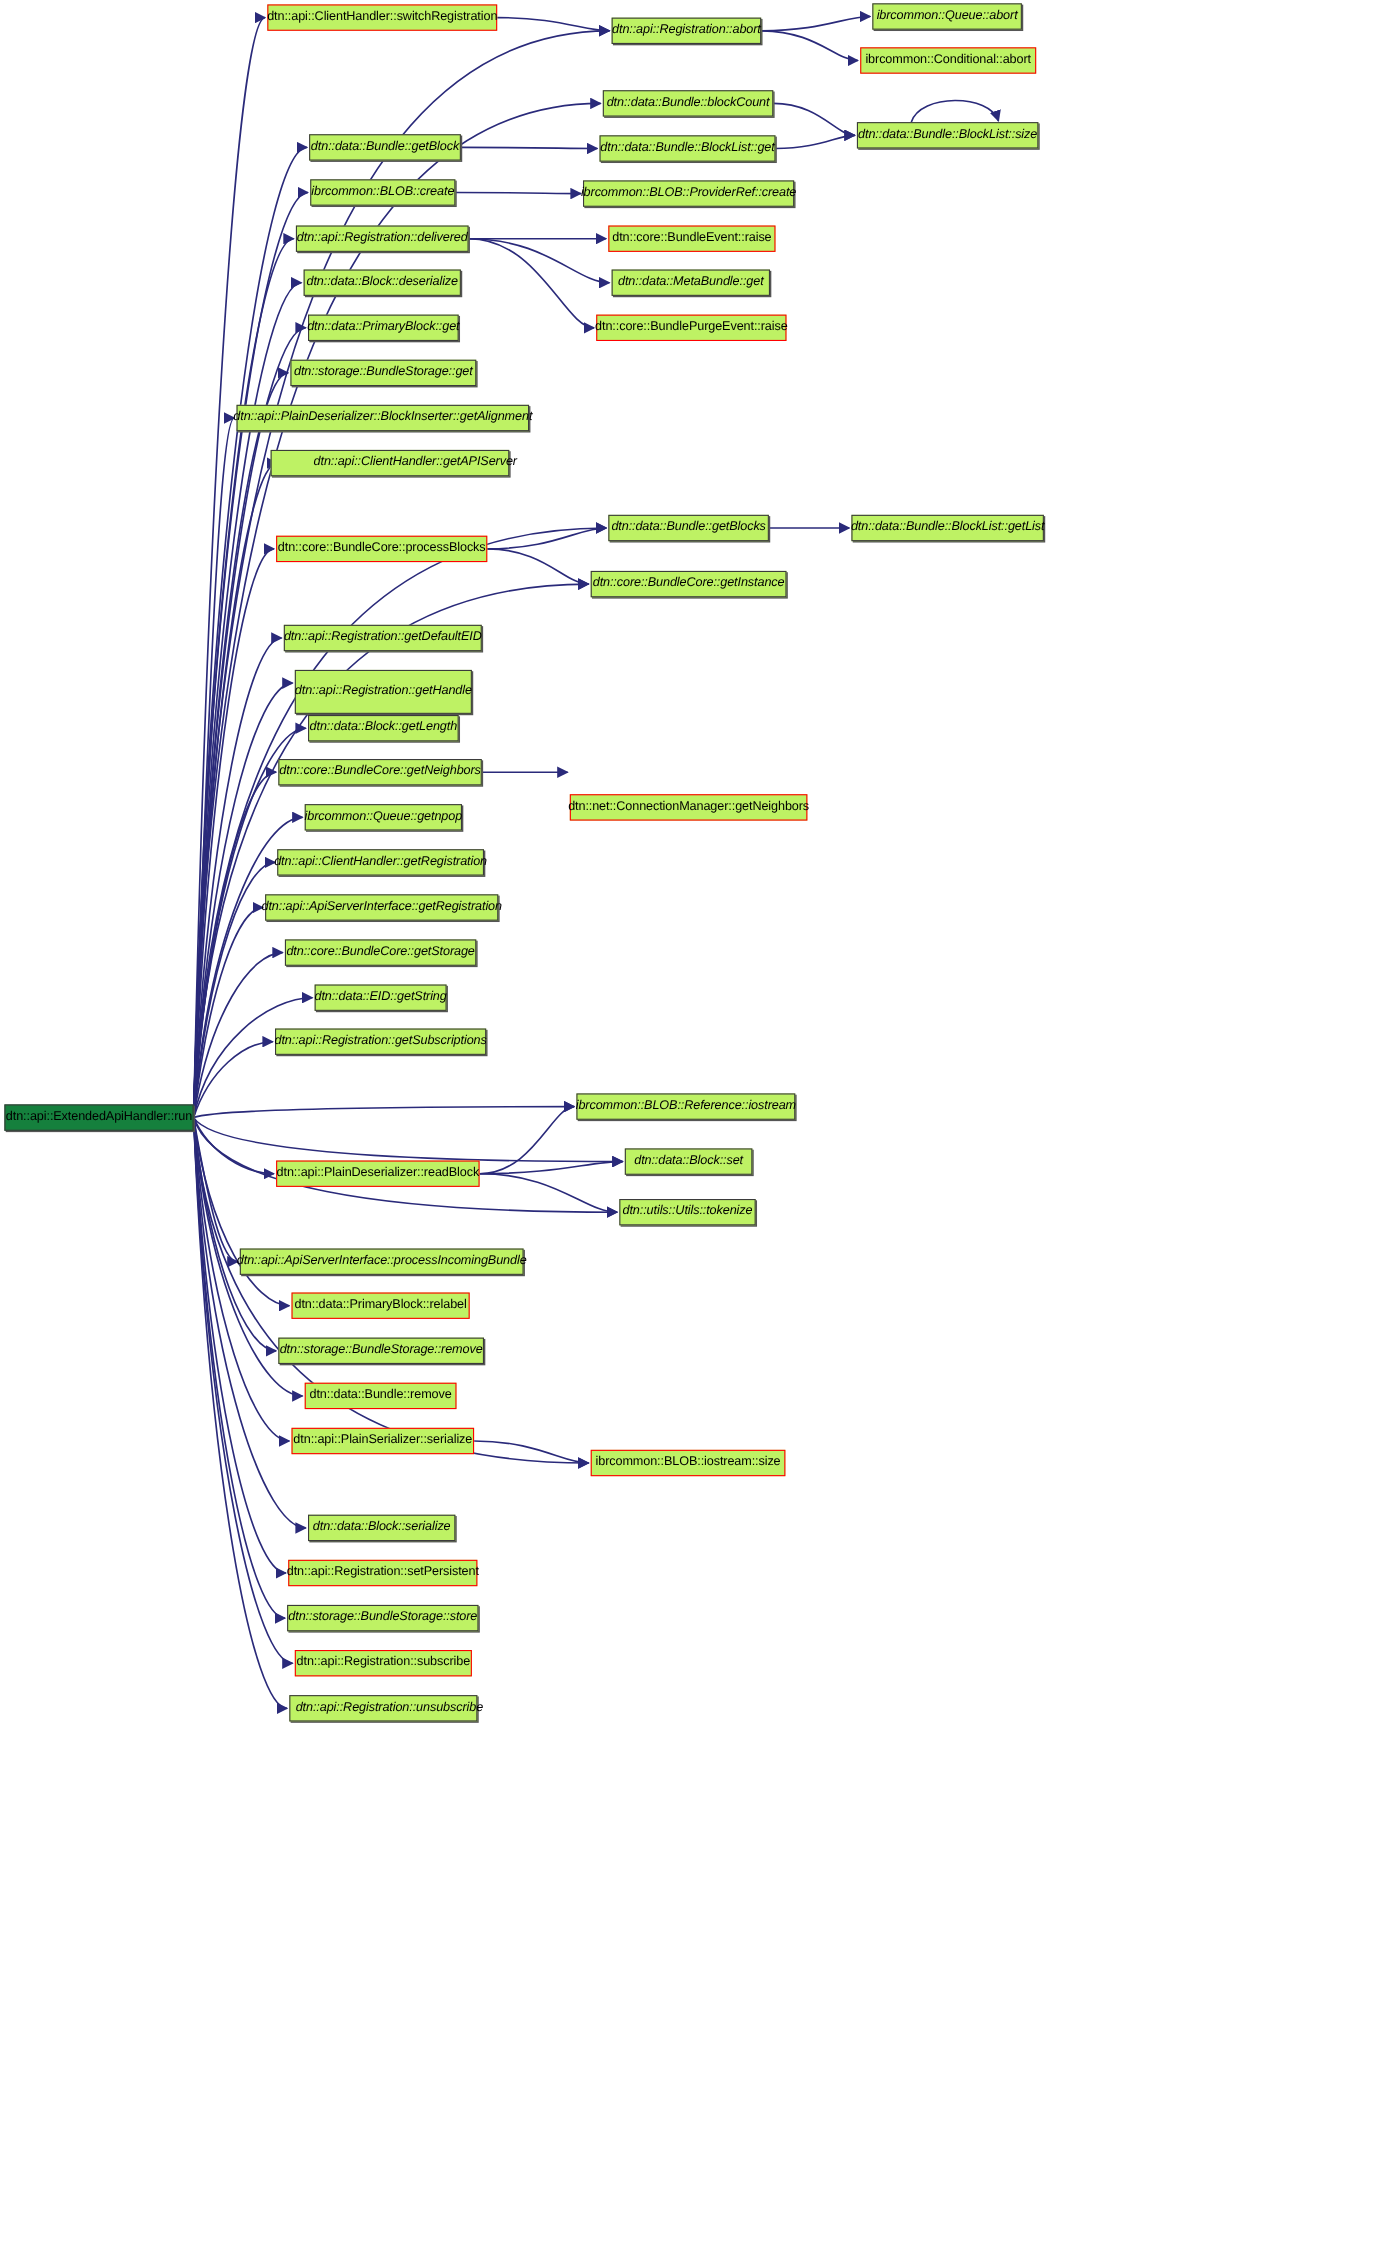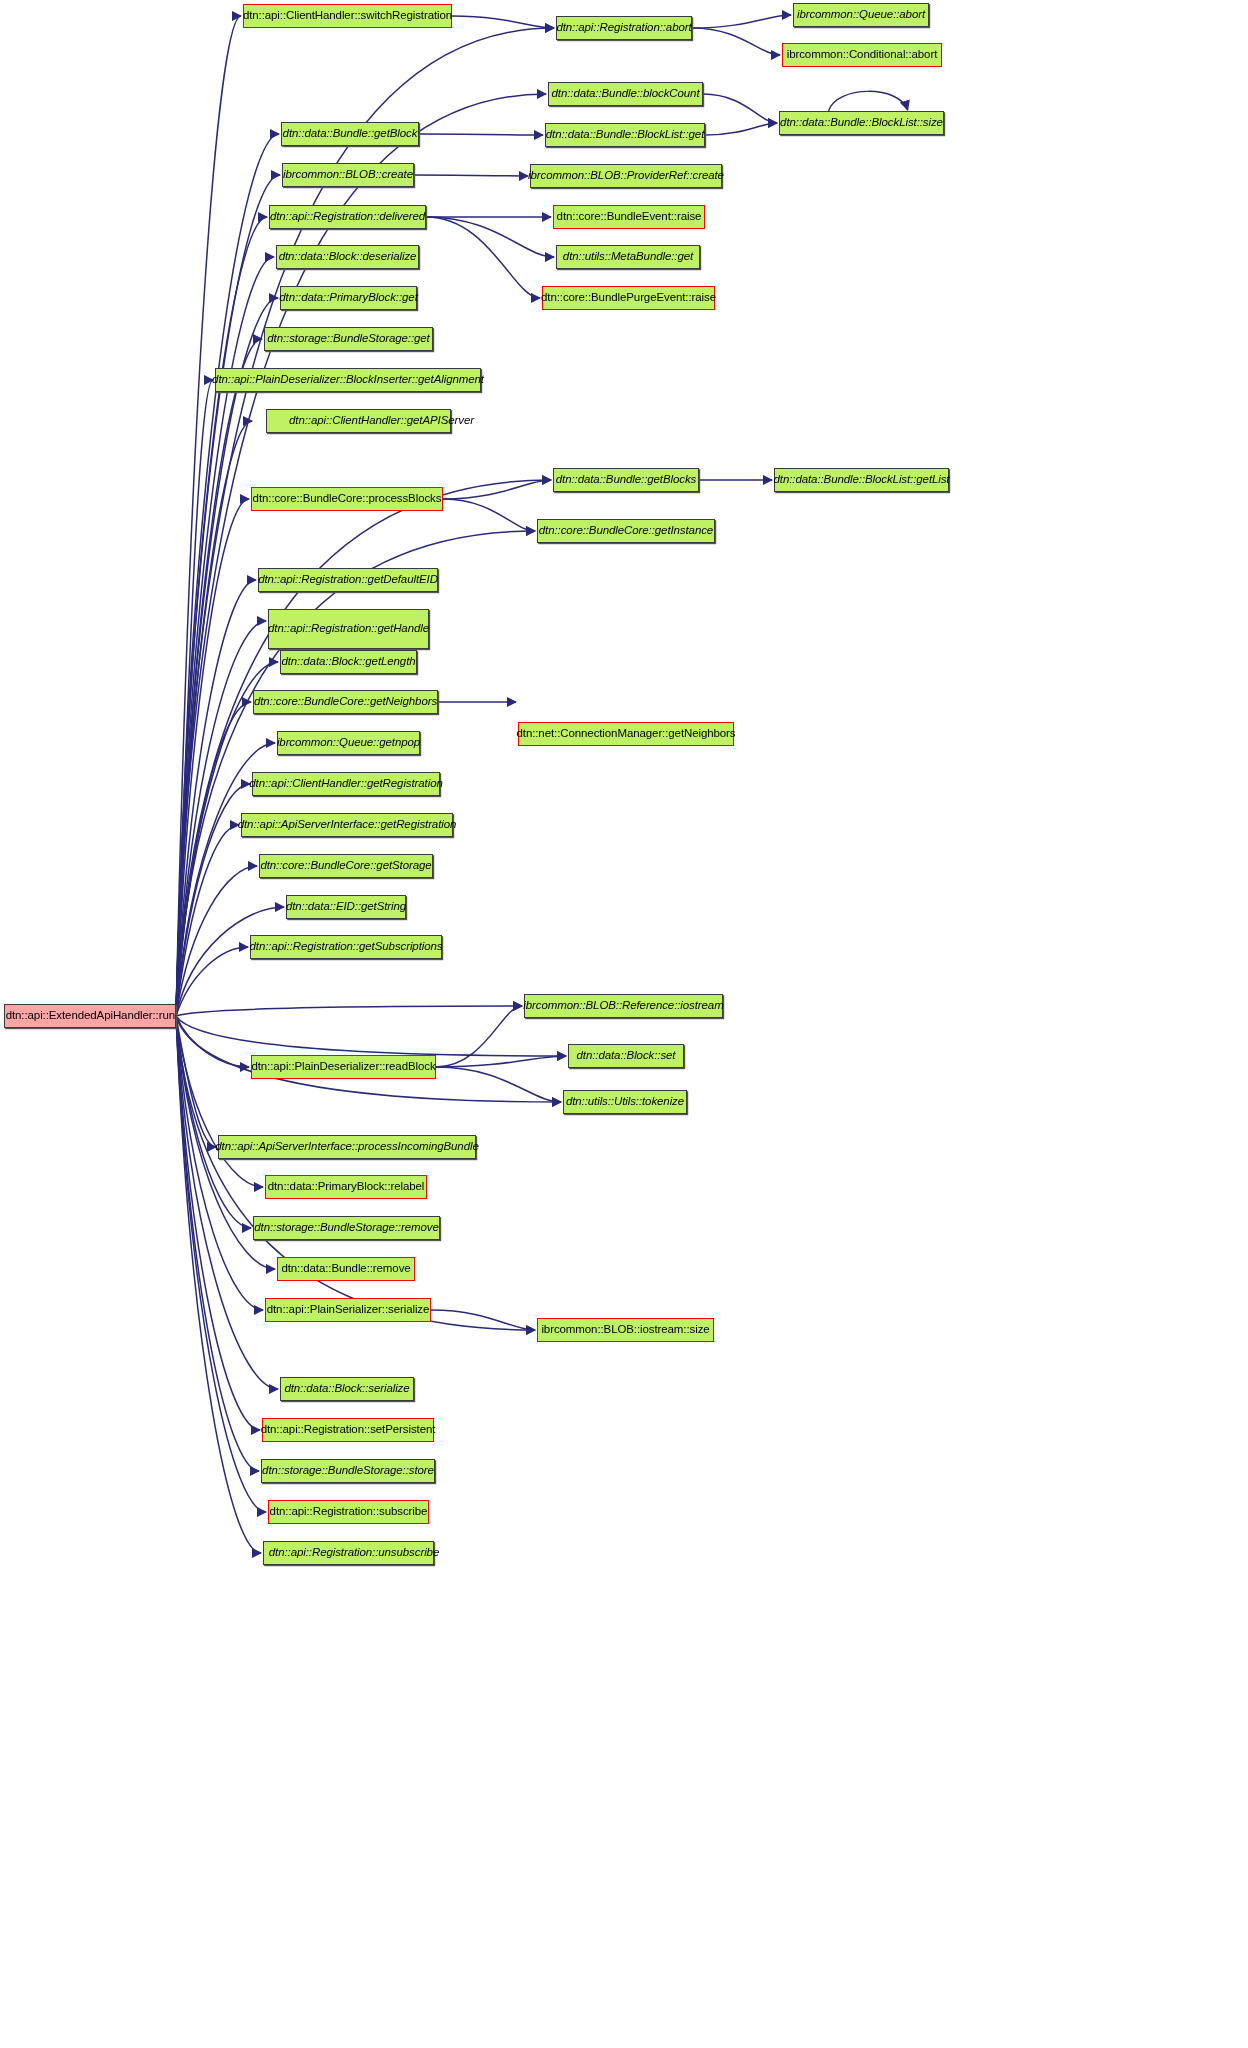--- a/index.html
+++ b/index.html
@@ -41,23 +41,22 @@
   .node.black {
     border: 1.4px solid #3b3b3b;
     box-shadow: 1.2px 1.2px 0 0 #555555;
     font-style: italic;
   }
   .node.red {
     border: 1.4px solid #ff0000;
   }
   .node.root {
     border: 1.4px solid #3b3b3b;
-    background: #fca5a5;
+    background: #15803d;
     box-shadow: 1.2px 1.2px 0 0 #555555;
-    justify-content: flex-end;
   }
   .node span {
     pointer-events: none;
   }
 </style>
 </head>
 <body>
 
 <div id="canvas-wrap">
 
@@ -166,35 +165,35 @@
       <div class="node black" style="left: 269px; top: 205px; width: 157px; height: 24px;">
         <span>dtn::api::Registration::delivered</span>
       </div>
       <div class="node red" style="left: 553px; top: 205px; width: 152px; height: 24px;">
         <span>dtn::core::BundleEvent::raise</span>
       </div>
       <div class="node black" style="left: 276px; top: 245px; width: 143px; height: 24px;">
         <span>dtn::data::Block::deserialize</span>
       </div>
       <div class="node black" style="left: 556px; top: 245px; width: 144px; height: 24px;">
-        <span>dtn::utils::MetaBundle::get</span>
+        <span>dtn::data::MetaBundle::get</span>
       </div>
       <div class="node black" style="left: 280px; top: 286px; width: 137px; height: 24px;">
         <span>dtn::data::PrimaryBlock::get</span>
       </div>
       <div class="node red" style="left: 542px; top: 286px; width: 173px; height: 24px;">
         <span>dtn::core::BundlePurgeEvent::raise</span>
       </div>
       <div class="node black" style="left: 264px; top: 327px; width: 169px; height: 24px;">
         <span>dtn::storage::BundleStorage::get</span>
       </div>
       <div class="node black" style="left: 215px; top: 368px; width: 266px; height: 24px;">
         <span>dtn::api::PlainDeserializer::BlockInserter::getAlignment</span>
       </div>
-      <div class="node black" style="left: 266px; top: 409px; width: 185px; height: 24px; padding-left: 46px;">
+      <div class="node black" style="left: 246px; top: 409px; width: 217px; height: 24px; padding-left: 46px;">
         <span>dtn::api::ClientHandler::getAPIServer</span>
       </div>
       <div class="node black" style="left: 553px; top: 468px; width: 146px; height: 24px;">
         <span>dtn::data::Bundle::getBlocks</span>
       </div>
       <div class="node black" style="left: 774px; top: 468px; width: 175px; height: 24px;">
         <span>dtn::data::Bundle::BlockList::getList</span>
       </div>
       <div class="node red" style="left: 251px; top: 487px; width: 192px; height: 24px;">
         <span>dtn::core::BundleCore::processBlocks</span>

